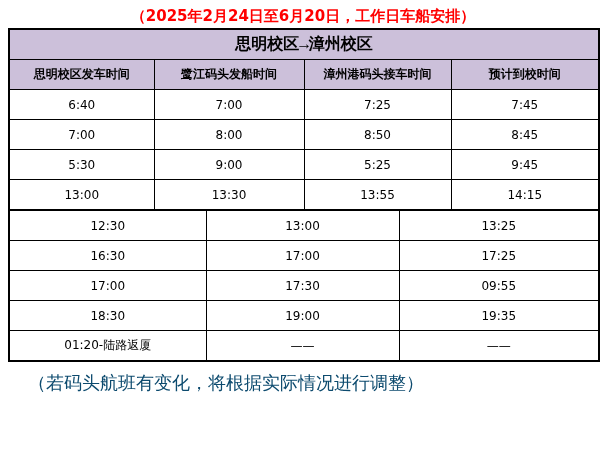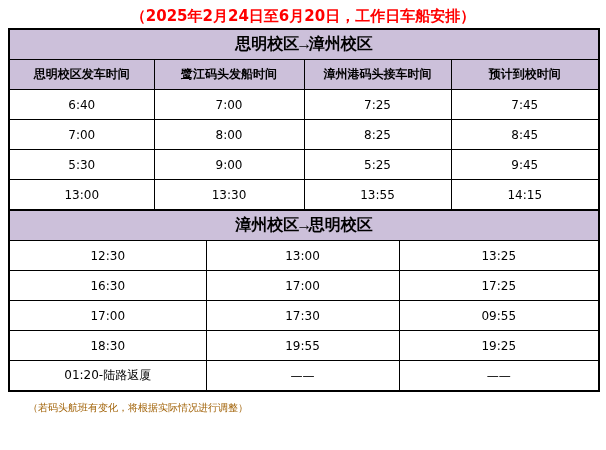--- a/index.html
+++ b/index.html
@@ -50,22 +50,22 @@
     font-weight: bold;
   }
   table.sched tr.band td {
     font-size: 16px;
     font-family: Liberation Mono, monospace;
   }
   table.second {
     margin-top: -2px;
   }
   .footer {
-    color: #a16207;
-    font-size: 10px;
+    color: #0c4a6e;
+    font-size: 18px;
     margin: 9px 0 0 28px;
     white-space: nowrap;
   }
 </style>
 </head>
 <body>
 
 <div class="page">
 
   <div class="title">（2025年2月24日至6月20日，工作日车船安排）</div>
@@ -89,21 +89,21 @@
     </tr>
     <tr>
       <td>6:40</td>
       <td>7:00</td>
       <td>7:25</td>
       <td>7:45</td>
     </tr>
     <tr>
       <td>7:00</td>
       <td>8:00</td>
-      <td>8:25</td>
+      <td>8:50</td>
       <td>8:45</td>
     </tr>
     <tr>
       <td>5:30</td>
       <td>9:00</td>
       <td>5:25</td>
       <td>9:45</td>
     </tr>
     <tr>
       <td>13:00</td>
@@ -114,42 +114,39 @@
   </tbody>
     </table>
 
   <table class="sched second">
     <colgroup>
       <col style="width:197px">
         <col style="width:193px">
         <col style="width:200px">
     </colgroup>
     <tbody>
-        <tr class="band">
-      <td colspan="3">漳州校区→思明校区</td>
-    </tr>
     <tr>
       <td>12:30</td>
       <td>13:00</td>
       <td>13:25</td>
     </tr>
     <tr>
       <td>16:30</td>
       <td>17:00</td>
       <td>17:25</td>
     </tr>
     <tr>
       <td>17:00</td>
       <td>17:30</td>
       <td>09:55</td>
     </tr>
     <tr>
       <td>18:30</td>
-      <td>19:55</td>
-      <td>19:25</td>
+      <td>19:00</td>
+      <td>19:35</td>
     </tr>
     <tr>
       <td>01:20-陆路返厦</td>
       <td>——</td>
       <td>——</td>
     </tr>
   </tbody>
     </table>
 
   <div class="footer">（若码头航班有变化，将根据实际情况进行调整）</div>

